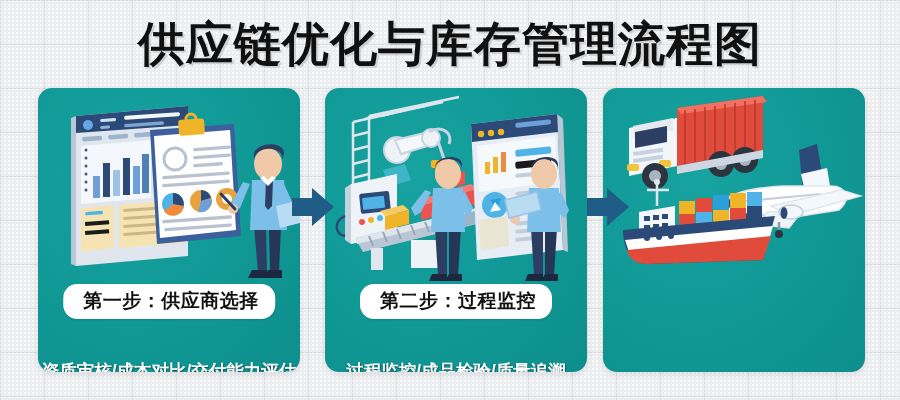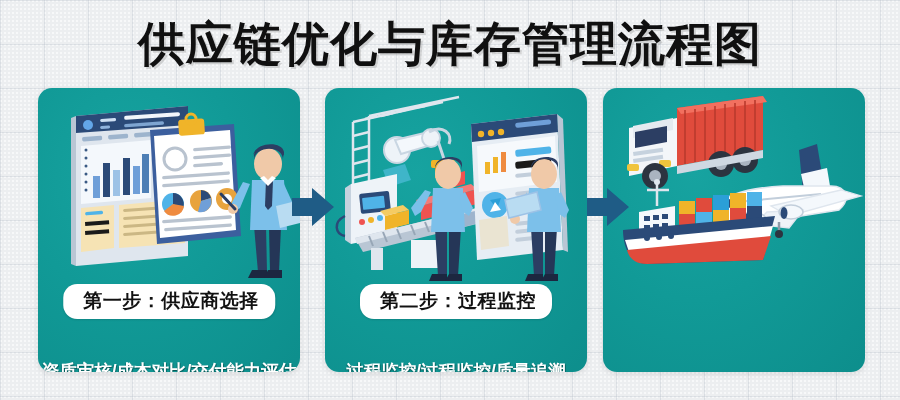--- a/index.html
+++ b/index.html
@@ -384,21 +384,21 @@
         <circle cx="190" cy="131" r="5" fill="#f0c9a8"></circle>
         <path d="M180 112 L212 104 L216 122 L184 130 Z" fill="#b9dcf2" stroke="#9dc2e6" stroke-width="1.5"></path>
         <ellipse cx="219" cy="86" rx="13" ry="15" fill="#f0c9a8"></ellipse>
         <path d="M206 82 C206 68, 233 67, 233 82 L233 76 C233 66, 206 66, 206 80 Z" fill="#2c3e63"></path>
       </g>
     </svg>
 
     <div class="step-pill">
       <span class="step-pill-text">第二步：过程监控</span>
     </div>
-    <div class="step-sub">过程监控/过程监控/质量追溯</div>
+    <div class="step-sub">过程监控/成品检验/质量追溯</div>
   </div>
 
   <svg class="flow-arrow" id="arrow-2" viewBox="0 0 46 46">
     <path d="M2 14 L22 14 L22 4 L44 23 L22 42 L22 32 L2 32 Z" fill="#1f5c86"></path>
   </svg>
 
   <div class="panel" id="panel-3">
 
     <svg class="panel-art" viewBox="0 0 262 196">
 

